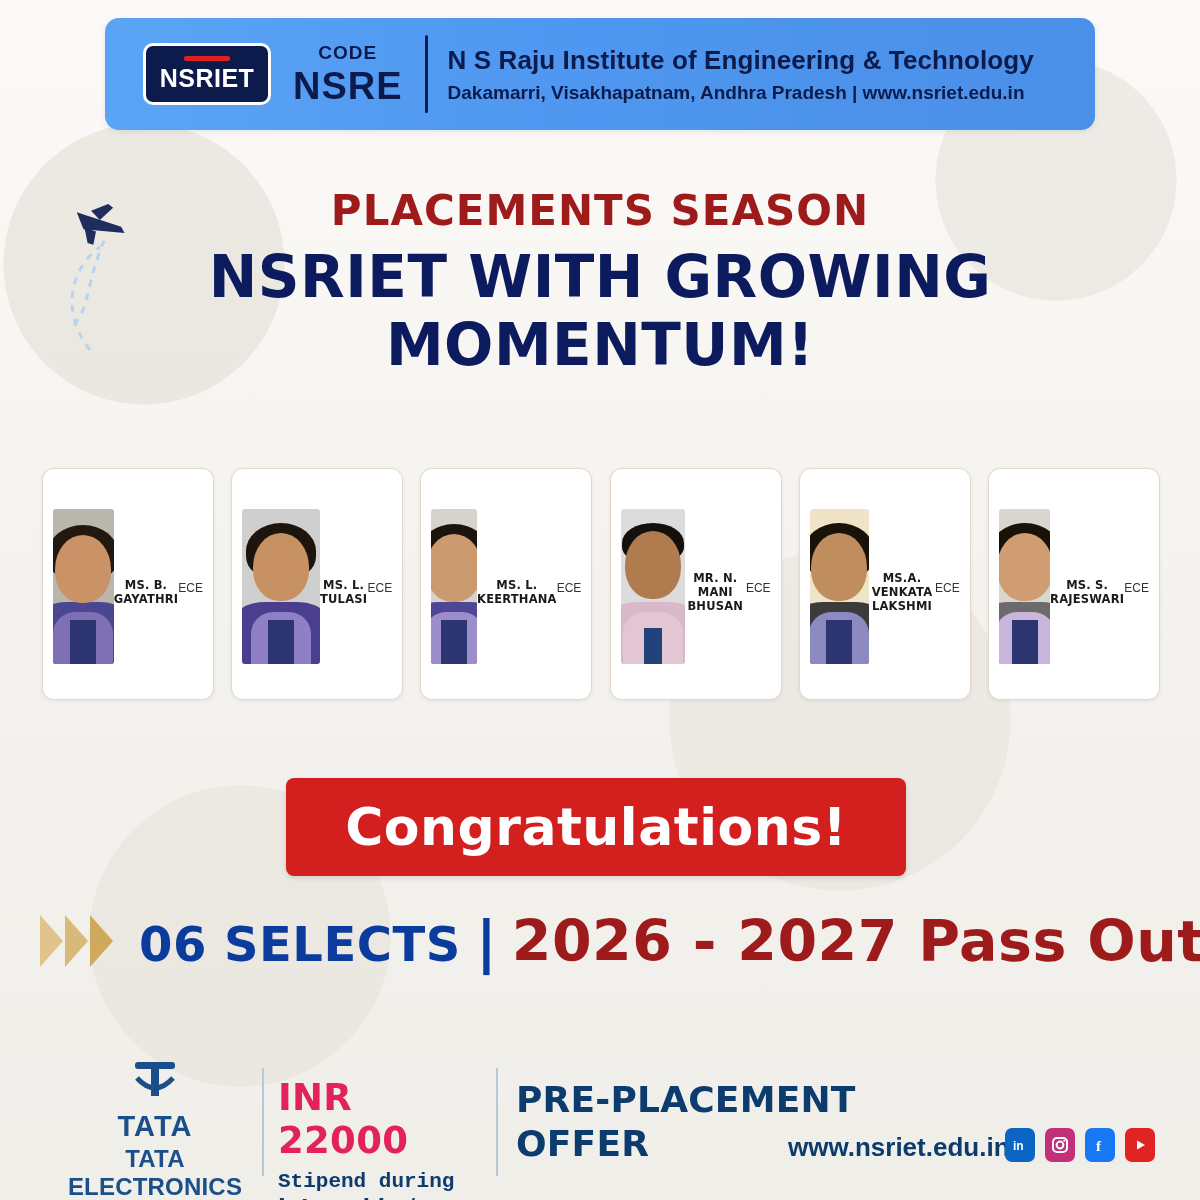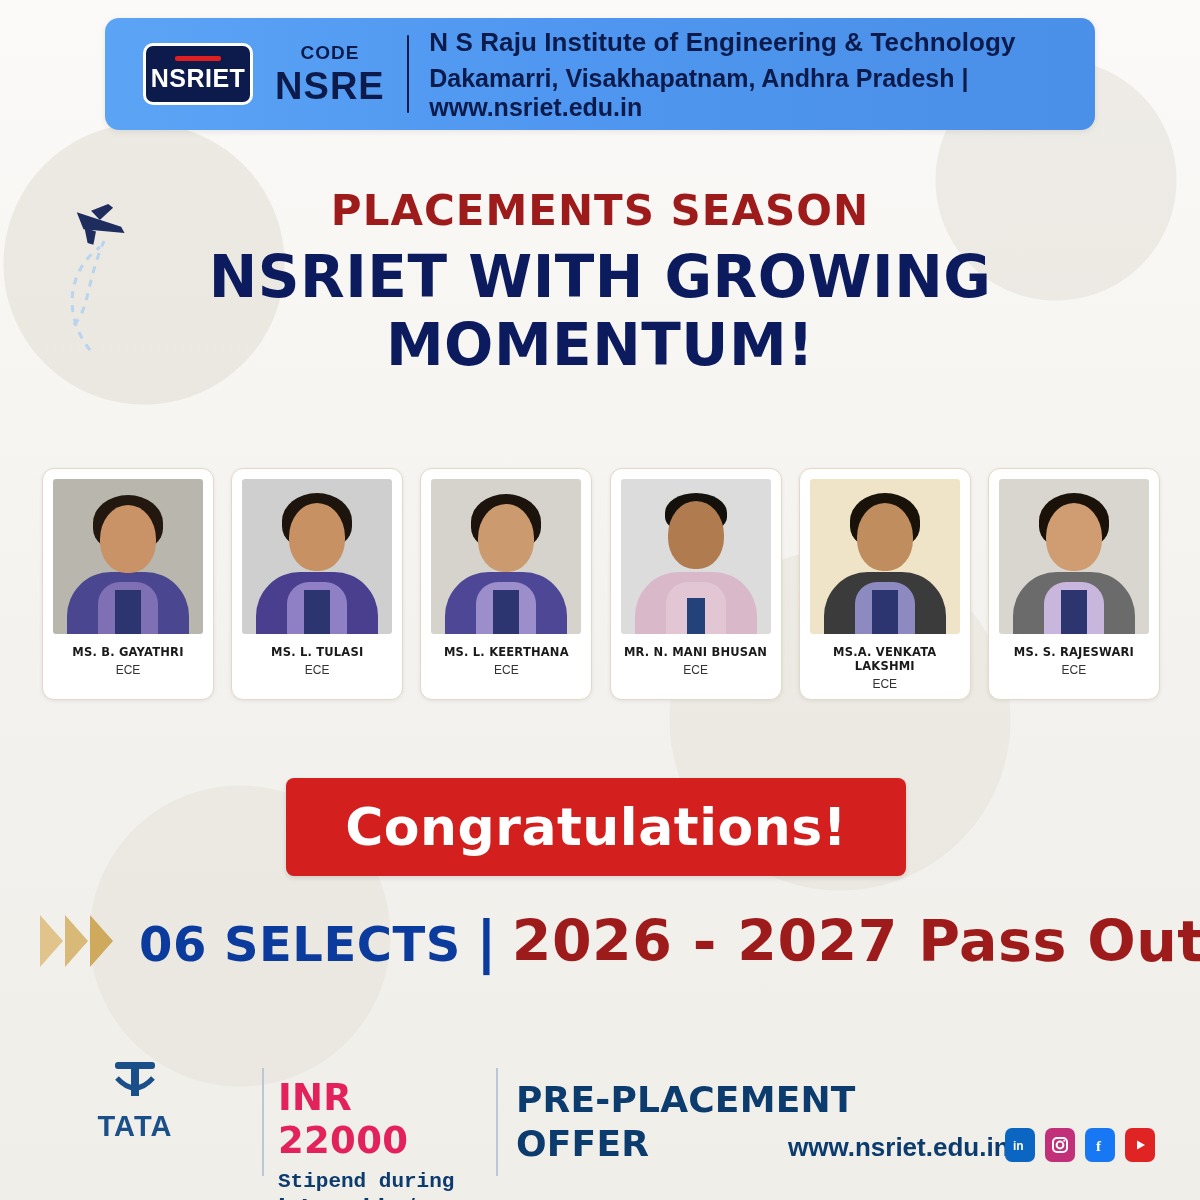--- a/index.html
+++ b/index.html
@@ -37,21 +37,21 @@
   .logo-bar { width: 46px; height: 5px; background: #e02020; border-radius: 2px; margin-bottom: 3px;}
   .logo-text { color: #ffffff; font-size: 25px; font-weight: bold; letter-spacing: 0.5px; }
   .code-block {
     margin-left: 22px; text-align: center; color: #0c1b4b; line-height: 1;
   }
   .code-label { font-size: 19px; font-weight: bold; letter-spacing: 1px; margin-bottom: 5px; }
   .code-value { font-size: 38px; font-weight: bold; letter-spacing: 1px; }
   .divider-v { width: 3px; height: 78px; background: #0c1b4b; margin-left: 22px; border-radius: 2px; }
   .inst-block { margin-left: 20px; color: #0c1b4b; }
   .inst-name { font-size: 26px; font-weight: bold; letter-spacing: 0.1px; }
-  .inst-addr { font-size: 25px; font-weight: bold; margin-top: 6px; }
+  .inst-addr { font-size: 19px; font-weight: bold; margin-top: 6px; }
 
   
   .title-wrap { position: absolute; top: 186px; left: 0; width: 1200px; text-align: center; }
   .title-1 {
     font-size: 42px; font-weight: bold; color: #9e1b1b; letter-spacing: 1px;
     font-family: "DejaVu Sans", sans-serif;
   }
   .title-2 {
     font-size: 58px; font-weight: bold; color: #0c1b5e; letter-spacing: 0.5px;
     margin-top: 8px; font-family: "DejaVu Sans", sans-serif;
@@ -66,21 +66,21 @@
   
   .cards {
     position: absolute; top: 468px; left: 42px; width: 1118px;
     display: flex; justify-content: space-between;
   }
   .card {
     width: 172px; height: 232px; background: #ffffff;
     border: 1px solid #e3d9c6; border-radius: 12px;
     box-shadow: 0 1px 4px rgba(0,0,0,0.07);
     padding: 10px 10px 6px 10px;
-    display: flex; flex-direction: column; align-items: center;
+    display: flex; flex-direction: row; align-items: center;
   }
   .photo {
     width: 150px; height: 155px; border-radius: 3px; overflow: hidden;
     position: relative;
   }
   .person { position: absolute; inset: 0; }
   .p-head {
     position: absolute; left: 50%; transform: translateX(-50%);
     width: 56px; height: 68px; border-radius: 50% 50% 46% 46%;
   }
@@ -133,21 +133,21 @@
   .chev:nth-child(2) { border-left-color: #d9b978; }
   .chev:nth-child(3) { border-left-color: #cfa95c; }
   .selects-text { font-family: "DejaVu Sans", sans-serif; white-space: nowrap; }
   .sel-count { font-size: 48px; font-weight: bold; color: #0c3b9e; letter-spacing: 0.5px; margin-left: 8px; }
   .sel-bar { font-size: 57px; font-weight: bold; color: #0c3b9e; margin: 0 10px; }
   .sel-year { font-size: 57px; font-weight: bold; color: #9e1b1b; letter-spacing: 0.5px; }
 
   
   .footer { position: absolute; top: 1040px; left: 0; width: 1200px; height: 160px; }
   .tata-logo {
-    position: absolute; left: 26px; top: 18px; width: 218px; text-align: center;
+    position: absolute; left: 46px; top: 18px; width: 218px; text-align: center;
   }
   .tata-mark {
     width: 52px; height: 46px; margin: 0 auto 6px auto; position: relative;
   }
   .tata-name { font-size: 29px; font-weight: bold; color: #1a4f8a; letter-spacing: 1px; }
   .tata-sub { font-size: 24px; font-weight: bold; color: #1a4f8a; letter-spacing: 0.2px; margin-top: 2px;}
   .fdiv { position: absolute; width: 2px; background: #b9c7d6; }
   .stipend { position: absolute; left: 278px; top: 36px; width: 200px; }
   .stipend-amt {
     font-size: 37px; font-weight: bold; color: #e3215b; letter-spacing: 0.3px;
@@ -317,20 +317,21 @@
 
     <div class="tata-logo">
       <div class="tata-mark">
         <svg width="52" height="46" viewBox="0 0 52 46">
           <rect x="22" y="4" width="8" height="34" fill="#1a4f8a"></rect>
           <rect x="6" y="4" width="40" height="7" rx="3" fill="#1a4f8a"></rect>
           <path d="M8 20 Q26 40 44 20" stroke="#1a4f8a" stroke-width="5" fill="none"></path>
         </svg>
       </div>
       <div class="tata-name">TATA</div>
+      <div class="tata-sub">TATA ELECTRONICS</div>
     </div>
 
     <div class="fdiv" style="left:262px; top:28px; height:108px;"></div>
 
     <div class="stipend">
       <div class="stipend-amt">INR 22000</div>
       <div class="stipend-l1">Stipend during</div>
       <div class="stipend-l2">Internship / Month</div>
     </div>
 

